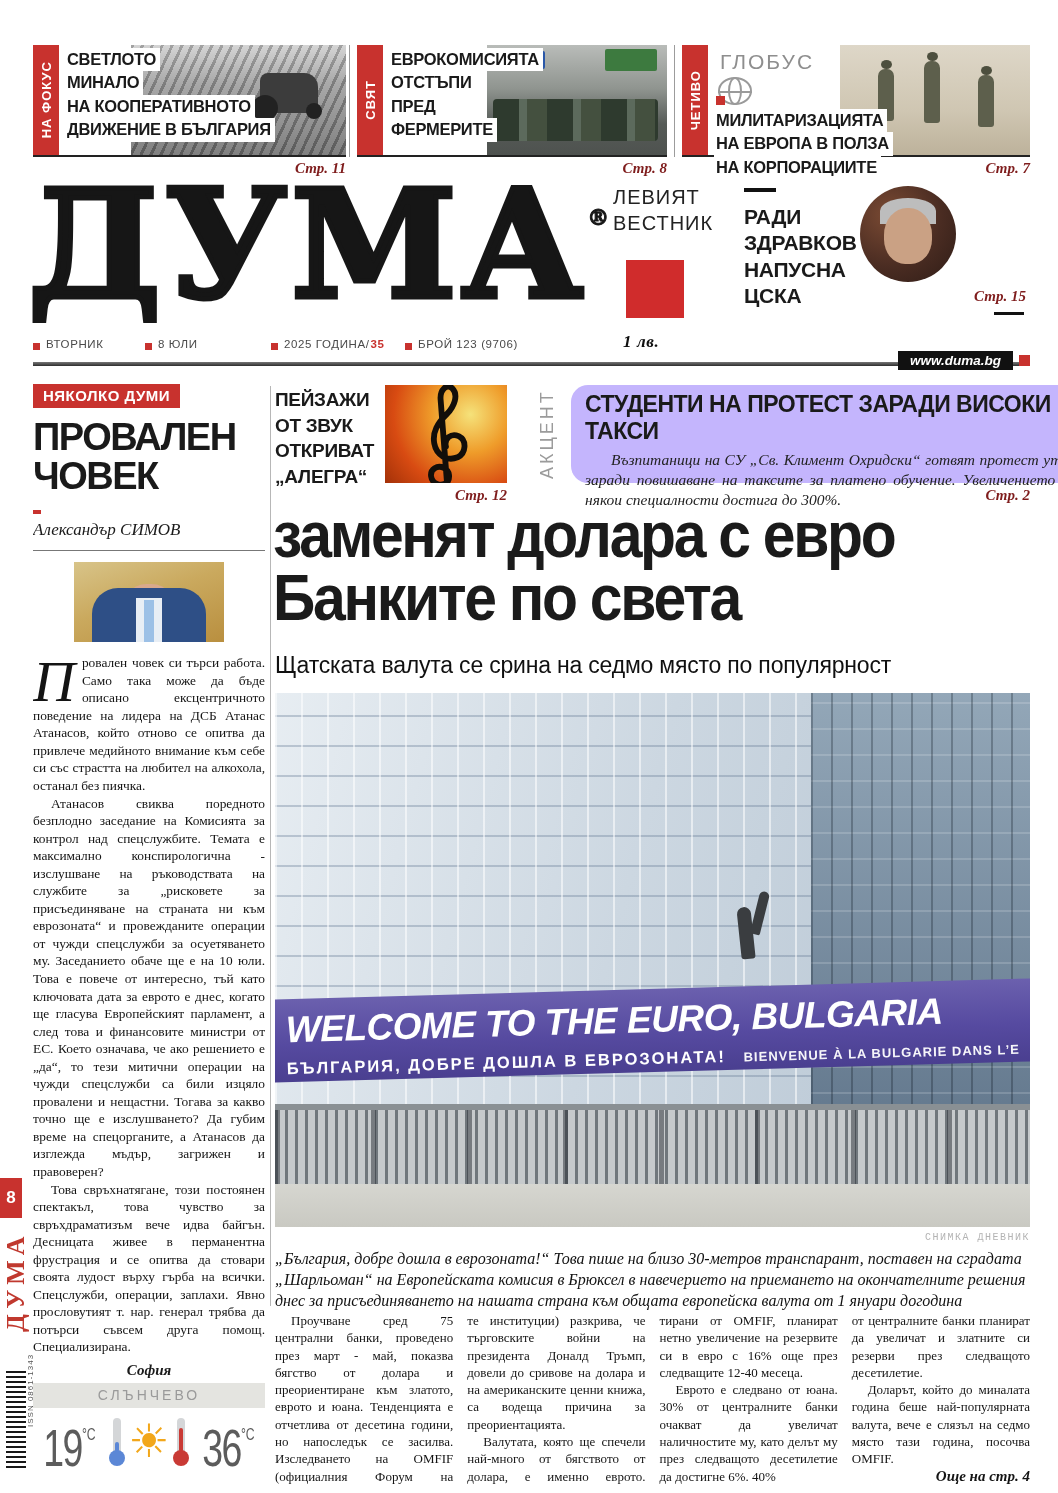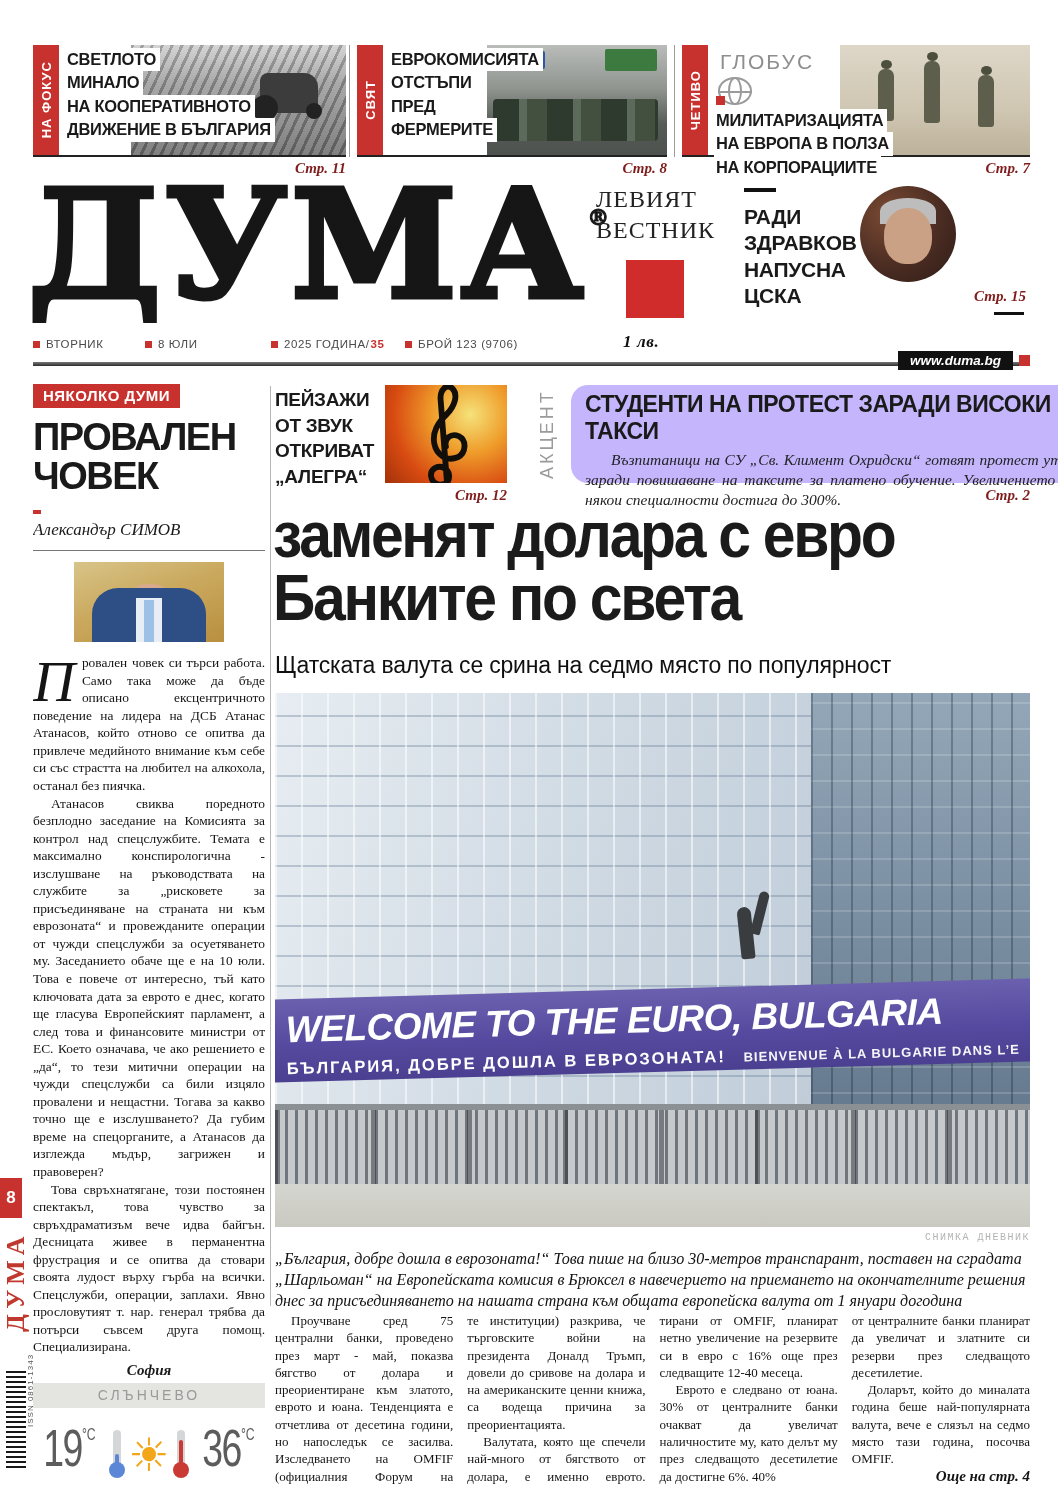--- a/index.html
+++ b/index.html
@@ -43,33 +43,33 @@
   .globus-txt{font-size:21px;letter-spacing:2px;color:#8e8e8e;font-weight:normal;}
   .globe{position:relative;width:24px;height:24px;border:2px solid #9a9a9a;border-radius:50%;}
   .globe i{position:absolute;left:50%;top:-2px;bottom:-2px;width:10px;margin-left:-7px;border:2px solid #9a9a9a;border-radius:50%;}
   .globe b{position:absolute;left:-2px;right:-2px;top:50%;height:0;border-top:2px solid #9a9a9a;}
   .globe s{position:absolute;left:-4px;bottom:-2px;width:9px;height:9px;background:#c8322e;}
   
   .masthead{position:absolute;left:28px;top:178px;right:28px;height:152px;}
   .logo{position:absolute;left:0;top:-12px;font-family:"DejaVu Serif",serif;font-weight:bold;font-size:150px;line-height:1.05;
         letter-spacing:4px;color:#161616;-webkit-text-stroke:5px #161616;}
   .logo sup{font-size:22px;-webkit-text-stroke:1px #161616;vertical-align:72px;letter-spacing:0;}
-  .tagline{position:absolute;left:568px;top:6px;font-family:Liberation Serif, serif;font-size:24px;line-height:1.3;letter-spacing:1px;color:#222;}
+  .tagline{position:absolute;left:585px;top:6px;font-family:Liberation Sans, sans-serif;font-size:20px;line-height:1.3;letter-spacing:1px;color:#222;}
   .bigredsq{position:absolute;left:598px;top:82px;width:58px;height:58px;background:#d02c2c;}
   .promo-dash{position:absolute;left:716px;top:10px;width:32px;height:4px;background:#111;}
   .promo-title{position:absolute;left:716px;top:26px;font-weight:bold;font-size:21px;line-height:1.25;letter-spacing:-0.3px;}
   .promo-photo{position:absolute;left:832px;top:8px;width:96px;height:96px;border-radius:50%;overflow:hidden;
      background:radial-gradient(circle at 30% 30%,#7a4a33 0%,#4a2c22 55%,#2e1c16 100%);}
   .promo-face{position:absolute;left:24px;top:22px;width:48px;height:56px;border-radius:48% 48% 44% 44%;background:#caa184;}
   .promo-hair{position:absolute;left:20px;top:12px;width:56px;height:26px;border-radius:50% 50% 0 0;background:#bdbdbd;}
   .promo-page{position:absolute;right:4px;top:110px;}
   .promo-underline{position:absolute;right:6px;top:134px;width:30px;height:3px;background:#111;}
   
   .dateline{position:absolute;left:33px;right:28px;top:338px;height:30px;font-size:11.5px;letter-spacing:.6px;color:#4a4a4a;}
-  .dl-item{position:absolute;top:0;display:flex;align-items:center;gap:6px;white-space:nowrap;}
+  .dl-item{position:absolute;top:0;display:flex;align-items:flex-end;gap:6px;white-space:nowrap;}
   .dl-item .redsq{width:7px;height:7px;}
   .dl-accent{color:#c8322e;font-weight:bold;}
   .dl-price{position:absolute;left:590px;top:-6px;font:bold italic 17px "Liberation Serif",serif;color:#111;}
   .thickrule{position:absolute;left:33px;right:28px;top:362px;height:4px;background:linear-gradient(180deg,#777,#2e2e2e);}
   .sitebox{position:absolute;right:0;top:351px;display:flex;align-items:center;gap:6px;}
   .sitebox .lbl{background:#111;color:#fff;font:bold italic 13.5px "Liberation Sans",sans-serif;padding:2px 12px;}
   .sitebox .redsq{width:11px;height:11px;}
   
   .leftcol{position:absolute;left:33px;top:384px;width:232px;height:1100px;display:flex;flex-direction:column;overflow:hidden;}
   .rubric{align-self:flex-start;background:#c8322e;color:#fff;font-weight:bold;font-size:15px;letter-spacing:.5px;padding:3px 10px 4px;}
@@ -84,21 +84,21 @@
   .op-shirt{position:absolute;left:62px;bottom:0;width:26px;height:44px;background:#e8eef5;}
   .op-tie{position:absolute;left:70px;bottom:0;width:10px;height:42px;background:#9cc0e6;}
   .op-body{margin-top:4px;font:13.4px/1.31 "Liberation Serif",serif;text-align:justify;color:#141414;}
   .op-body p{margin:0;}
   .op-body p + p{text-indent:18px;}
   .dropcap{float:left;font:italic 400 58px/0.82 "Liberation Serif",serif;padding:4px 7px 0 0;}
   
   .weather{margin-top:auto;padding-top:6px;}
   .w-city{text-align:center;font:bold italic 15px "Liberation Serif",serif;}
   .w-cond{margin-top:4px;background:#e4e4e0;color:#9a9a9a;text-align:center;font-size:14px;letter-spacing:3px;line-height:25px;height:25px;}
-  .w-row{display:flex;align-items:flex-end;justify-content:space-between;padding:10px 0 6px;}
+  .w-row{display:flex;align-items:flex-start;justify-content:space-between;padding:10px 0 6px;}
   .w-temp{display:inline-block;transform:scaleX(.72);transform-origin:center;font-size:52px;color:#5c5c5c;white-space:nowrap;letter-spacing:-2px;}
   .w-temp sup{font-size:17px;vertical-align:26px;letter-spacing:0;}
   .thermo{position:relative;width:20px;height:48px;}
   .thermo .stem{position:absolute;left:6px;top:0;width:8px;height:36px;border-radius:4px;background:#d4d6d8;}
   .thermo .fill{position:absolute;left:8px;width:4px;border-radius:2px;bottom:14px;}
   .thermo .bulb{position:absolute;left:2px;bottom:0;width:16px;height:16px;border-radius:50%;}
   .th-blue .fill{height:10px;background:#5b87d6;} .th-blue .bulb{background:#5b87d6;}
   .th-red .fill{height:24px;background:#c93a35;} .th-red .bulb{background:#c93a35;}
   .w-sun{font-size:46px;color:#f2a71b;line-height:1;}
   

